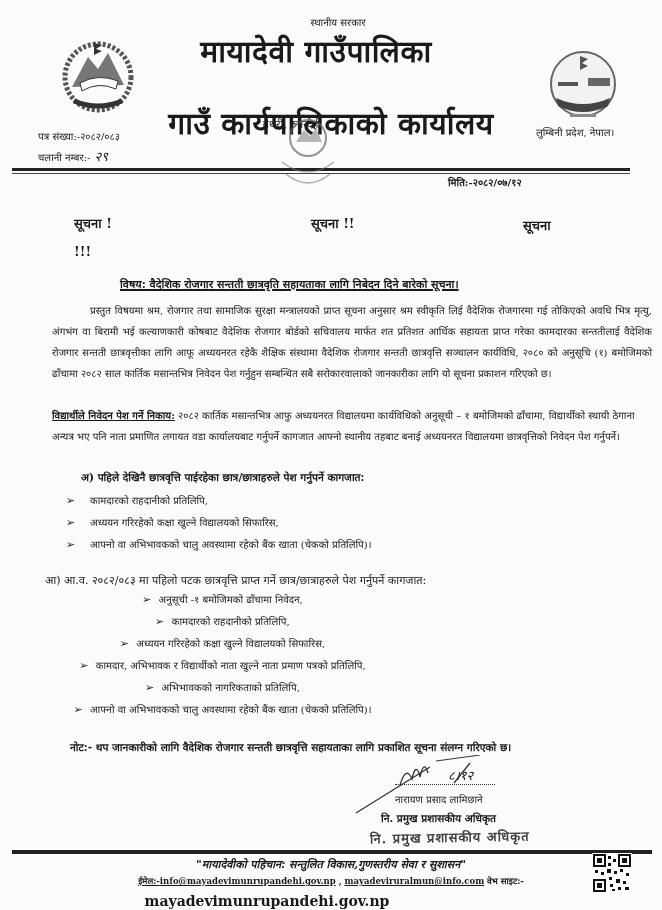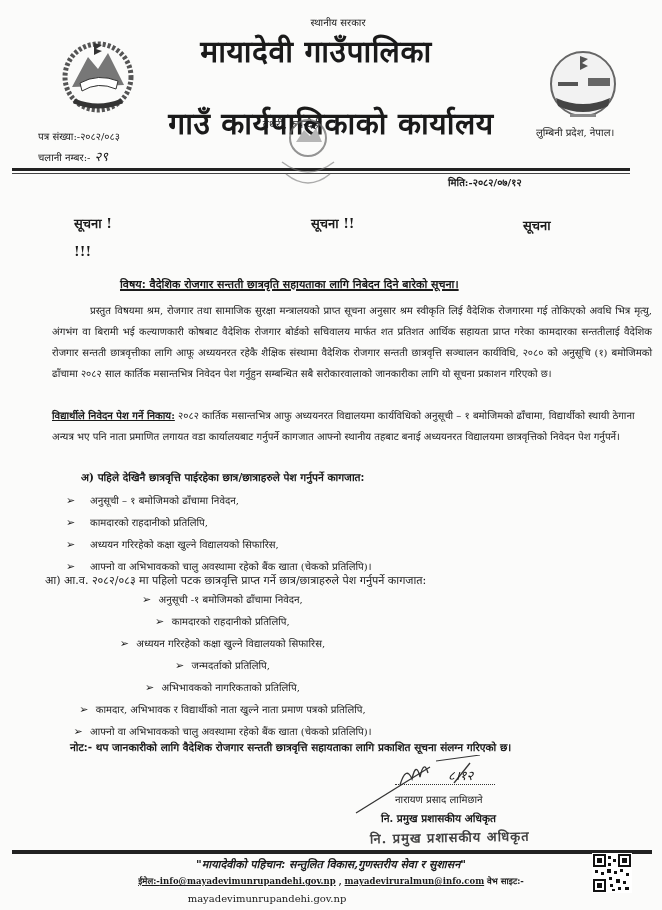--- a/index.html
+++ b/index.html
@@ -56,21 +56,21 @@
   .sig-dots { left: 395px; top: 784px; width: 100px; border-top: 1px dotted #333; }
   .signer-name { left: 395px; top: 792px; font-size: 10px; }
   .signer-title { left: 381px; top: 811px; font-size: 10.5px; font-weight: bold; }
   .stamp-title { left: 370px; top: 828px; font-size: 13px; font-weight: bold; color: #222; letter-spacing: 1px; transform: rotate(-1deg); opacity: 0.85; }
 
   
   .footer-rule { left: 12px; width: 640px; top: 850px; height: 4px; background: #222; }
   .motto { left: 0; width: 662px; top: 856px; text-align: center; font-size: 11px; font-weight: bold; font-style: italic; }
   .contact { left: 0; width: 662px; top: 875px; text-align: center; font-size: 8.5px; font-weight: bold; }
   .contact .lnk { text-decoration: underline; color: #1a1a1a; }
-  .website { left: 0; width: 534px; top: 893px; text-align: center; font-size: 10px; font-weight: normal; }
+  .website { left: 0; width: 534px; top: 893px; text-align: center; font-size: 14px; font-weight: bold; }
   .qr { left: 592px; top: 853px; width: 40px; height: 40px; }
 </style>
 </head>
 <body>
 
 <div class="abs local-govt">स्थानीय सरकार</div>
 <div class="abs title1">मायादेवी गाउँपालिका</div>
 <div class="abs title2">गाउँ कार्यपालिकाको कार्यालय</div>
 
 <div class="abs logo-left">
@@ -130,34 +130,32 @@
 <div class="abs para1 body-text">
   <span class="indent"></span><span>प्रस्तुत विषयमा श्रम, रोजगार तथा सामाजिक सुरक्षा मन्त्रालयको प्राप्त सूचना अनुसार श्रम स्वीकृति लिई वैदेशिक रोजगारमा गई तोकिएको अवधि भित्र मृत्यु, अंगभंग वा बिरामी भई कल्याणकारी कोषबाट वैदेशिक रोजगार बोर्डको सचिवालय मार्फत शत प्रतिशत आर्थिक सहायता प्राप्त गरेका कामदारका सन्ततीलाई वैदेशिक रोजगार सन्तती छात्रवृत्तीका लागि आफू अध्ययनरत रहेकै शैक्षिक संस्थामा वैदेशिक रोजगार सन्तती छात्रवृत्ति सञ्चालन कार्यविधि, २०८० को अनुसूचि (१) बमोजिमको ढाँचामा २०८२ साल कार्तिक मसान्तभित्र निवेदन पेश गर्नुहुन सम्बन्धित सबै सरोकारवालाको जानकारीका लागि यो सूचना प्रकाशन गरिएको छ।</span>
 </div>
 
 <div class="abs para2 body-text">
   <span class="lead">विद्यार्थीले निवेदन पेश गर्ने निकाय:</span><span> २०८२ कार्तिक मसान्तभित्र आफु अध्ययनरत विद्यालयमा कार्यविधिको अनुसूची – १ बमोजिमको ढाँचामा, विद्यार्थीको स्थायी ठेगाना अन्यत्र भए पनि नाता प्रमाणित लगायत वडा कार्यालयबाट गर्नुपर्ने कागजात आफ्नो स्थानीय तहबाट बनाई अध्ययनरत विद्यालयमा छात्रवृत्तिको निवेदन पेश गर्नुपर्ने।</span>
 </div>
 
 <div class="abs section-a">अ)  पहिले देखिनै छात्रवृत्ति पाईरहेका छात्र/छात्राहरुले पेश गर्नुपर्ने कागजात:</div>
 <ul class="abs list list-a">
-  <li><span class="arrow">➢</span><span>अनुसूची – १ बमोजिमको ढाँचामा निवेदन,</span></li>
   <li><span class="arrow">➢</span><span>कामदारको राहदानीको प्रतिलिपि,</span></li>
   <li><span class="arrow">➢</span><span>अध्ययन गरिरहेको कक्षा खुल्ने विद्यालयको सिफारिस,</span></li>
   <li><span class="arrow">➢</span><span>आफ्नो वा अभिभावकको चालु अवस्थामा रहेको बैंक खाता (चेकको प्रतिलिपि)।</span></li>
 </ul>
 
 <div class="abs section-b">आ) आ.व. २०८२/०८३ मा पहिलो पटक छात्रवृत्ति प्राप्त गर्ने छात्र/छात्राहरुले पेश गर्नुपर्ने कागजात:</div>
 <ul class="abs list list-b">
   <li><span class="arrow">➢</span><span>अनुसूची -१ बमोजिमको ढाँचामा निवेदन,</span></li>
   <li><span class="arrow">➢</span><span>कामदारको राहदानीको प्रतिलिपि,</span></li>
   <li><span class="arrow">➢</span><span>अध्ययन गरिरहेको कक्षा खुल्ने विद्यालयको सिफारिस,</span></li>
-  <li><span class="arrow">➢</span><span>जन्मदर्ताको प्रतिलिपि,</span></li>
+  <li><span class="arrow">➢</span><span>कामदार, अभिभावक र विद्यार्थीको नाता खुल्ने नाता प्रमाण पत्रको प्रतिलिपि,</span></li>
   <li><span class="arrow">➢</span><span>अभिभावकको नागरिकताको प्रतिलिपि,</span></li>
-  <li><span class="arrow">➢</span><span>कामदार, अभिभावक र विद्यार्थीको नाता खुल्ने नाता प्रमाण पत्रको प्रतिलिपि,</span></li>
   <li><span class="arrow">➢</span><span>आफ्नो वा अभिभावकको चालु अवस्थामा रहेको बैंक खाता (चेकको प्रतिलिपि)।</span></li>
 </ul>
 
 <div class="abs note">नोट:- थप जानकारीको लागि वैदेशिक रोजगार सन्तती छात्रवृत्ति सहायताका लागि प्रकाशित सूचना संलग्न गरिएको छ।</div>
 
 <div class="abs signature">
   <svg width="160" height="60" viewBox="0 0 160 60">
     <path d="M6 58 L80 12" stroke="#333" stroke-width="1.3" fill="none"></path>
     <path d="M50 30 Q56 10 62 24 Q66 6 70 22 Q74 4 78 18" stroke="#333" stroke-width="1.3" fill="none"></path>
     <path d="M120 8 L104 28" stroke="#333" stroke-width="1.3" fill="none"></path>

